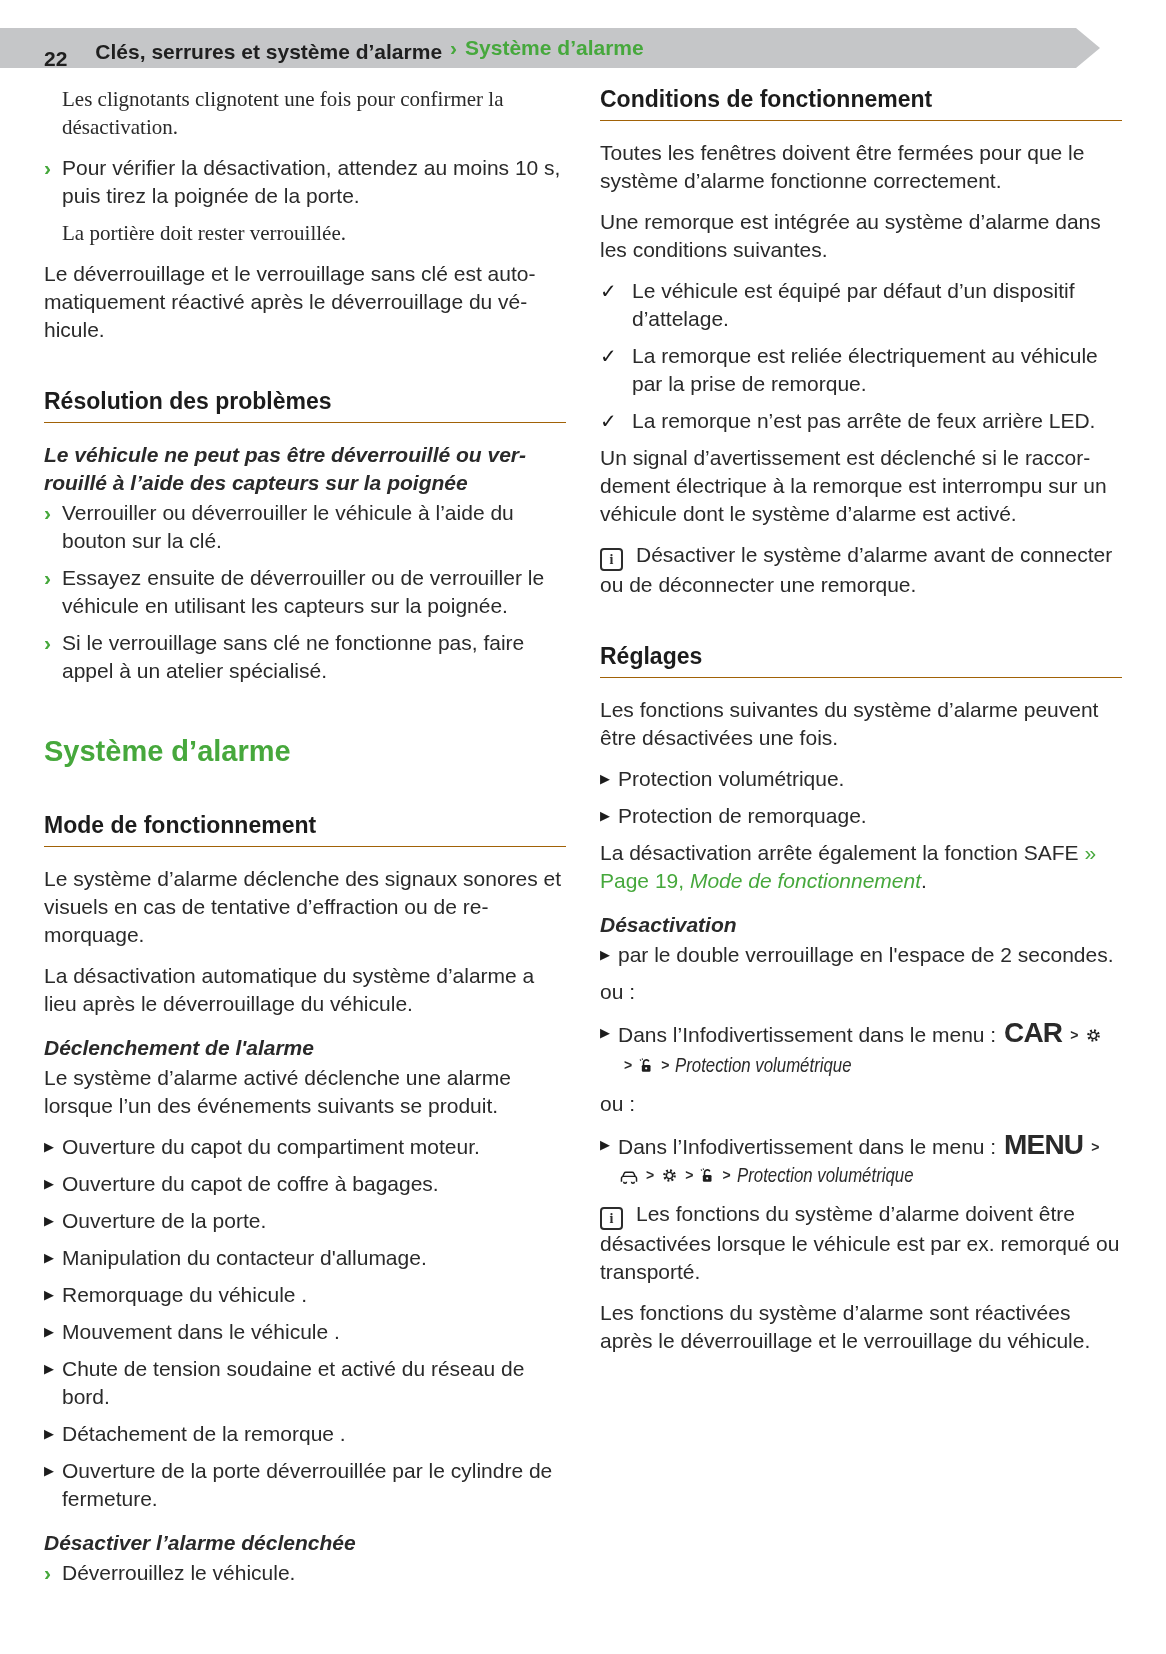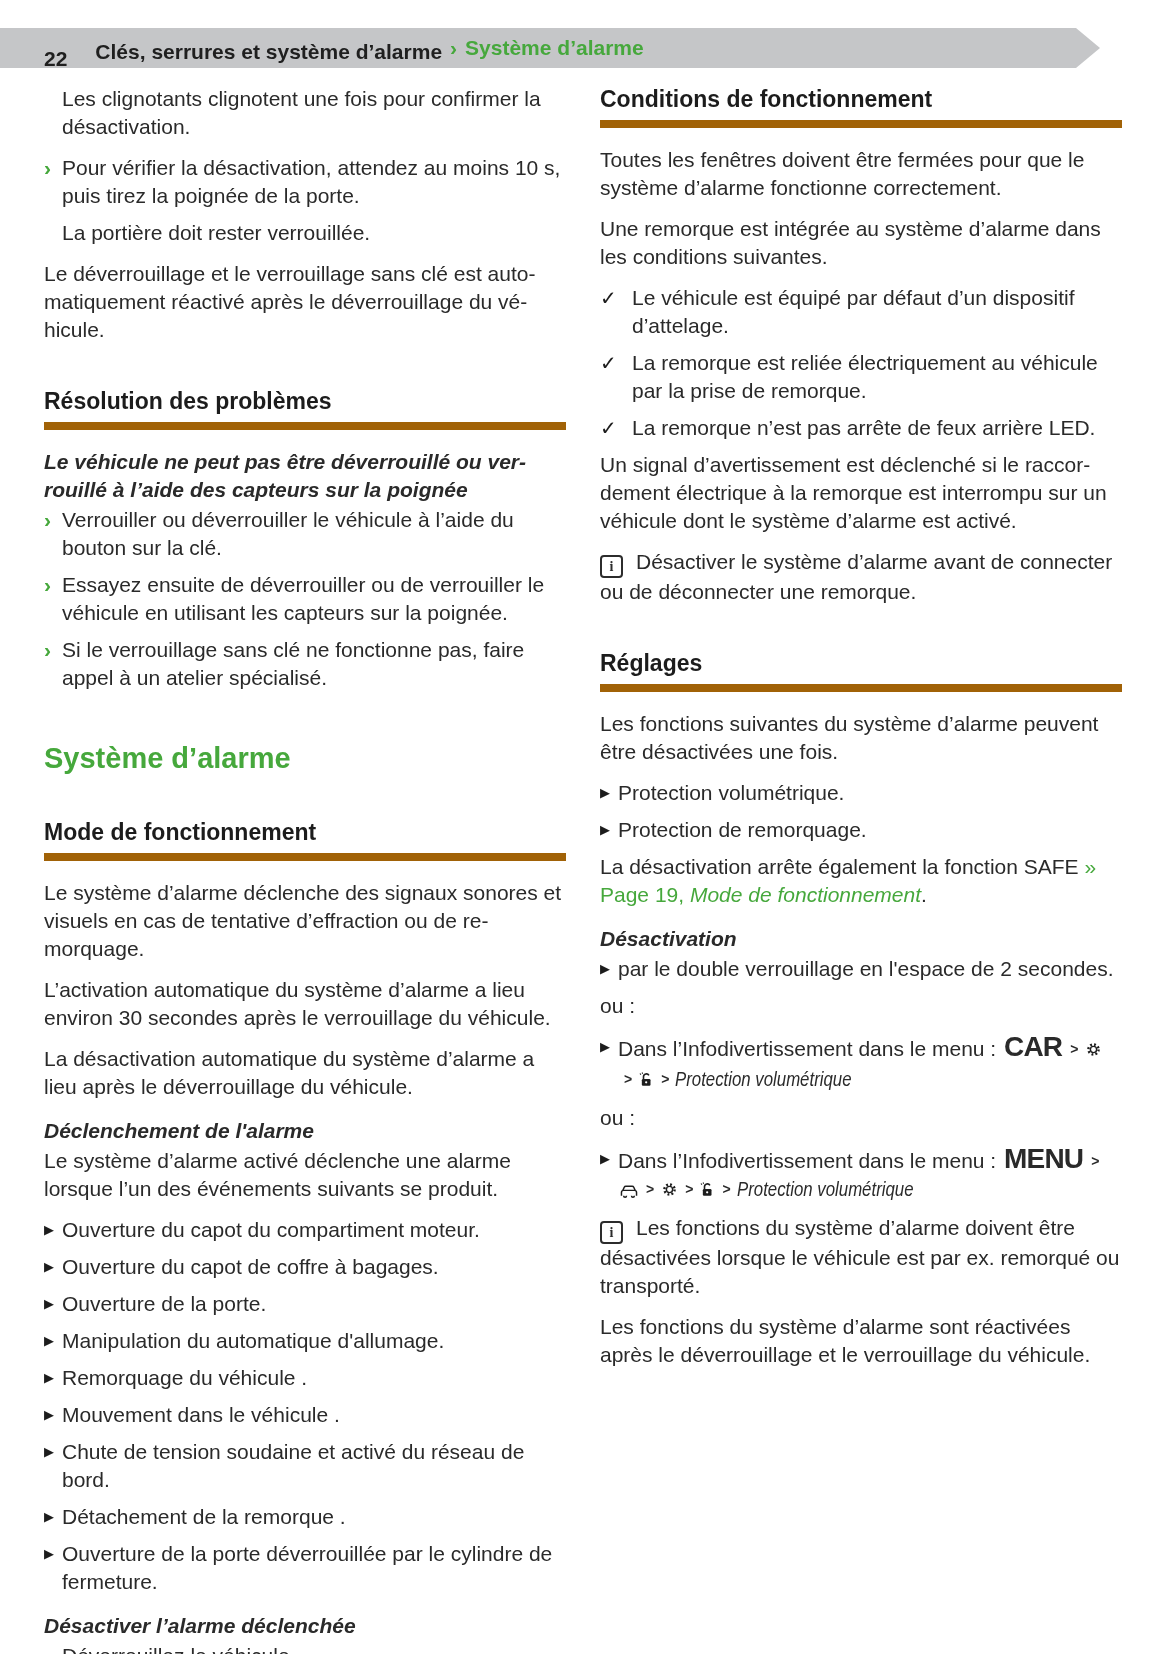--- a/index.html
+++ b/index.html
@@ -25,25 +25,25 @@
   .chapter{color:#1f1f1f;margin-top:8px;}
   .crumb-sep{color:#46a83c;margin:0 8px;}
   .section-name{color:#46a83c;}
   
   .cols{
     display:grid;grid-template-columns:1fr 1fr;column-gap:34px;
     padding:0 44px;margin-top:17px;
   }
   
   p{margin:0 0 13px;font-size:21px;line-height:28px;}
-  .p-indent{padding-left:18px;}
+  .p-indent{padding-left:18px;font-family:Liberation Serif, serif;}
   .h-rule{
     font-size:23px;font-weight:bold;color:#1c1c1c;
     margin:44px 0 18px;padding-bottom:7px;
-    border-bottom:8px solid #a16207;
+    border-bottom:1px solid #a16207;
   }
   .col .h-rule:first-child{margin-top:1px;}
   .h-green{
     font-size:29px;font-weight:bold;color:#46a83c;
     margin:50px 0 14px;
   }
   .h-bold{font-weight:bold;margin:16px 0 2px;font-style:italic;}
   .li{display:flex;margin:0 0 9px;font-size:21px;line-height:28px;}
   .li .marker{flex:0 0 18px;}
   .li.check-li .marker{flex:0 0 32px;}
@@ -100,39 +100,38 @@
         <span class="marker step-marker">›</span>
         <span class="li-text">Essayez ensuite de déverrouiller ou de verrouiller le véhicule en utilisant les capteurs sur la poignée.</span>
       </div>
       <div class="li step-li">
         <span class="marker step-marker">›</span>
         <span class="li-text">Si le verrouillage sans clé ne fonctionne pas, faire appel à un atelier spécialisé.</span>
       </div>
       <h2 class="h-green">Système d’alarme</h2>
       <h3 class="h-rule">Mode de fonctionnement</h3>
       <p class="p">Le système d’alarme déclenche des signaux sonores et visuels en cas de tentative d’effraction ou de re­morquage.</p>
-      <p class="p">L’activation automatique du système d’alarme a lieu environ 30 secondes après le verrouillage du véhicu­le.</p>
       <p class="p">La désactivation automatique du système d’alarme a lieu après le déverrouillage du véhicule.</p>
       <p class="h-bold">Déclenchement de l'alarme</p>
       <p class="p">Le système d’alarme activé déclenche une alarme lorsque l’un des événements suivants se produit.</p>
       <div class="li tri-li">
         <span class="marker tri-marker">▶</span>
         <span class="li-text">Ouverture du capot du compartiment moteur.</span>
       </div>
       <div class="li tri-li">
         <span class="marker tri-marker">▶</span>
         <span class="li-text">Ouverture du capot de coffre à bagages.</span>
       </div>
       <div class="li tri-li">
         <span class="marker tri-marker">▶</span>
         <span class="li-text">Ouverture de la porte.</span>
       </div>
       <div class="li tri-li">
         <span class="marker tri-marker">▶</span>
-        <span class="li-text">Manipulation du automatique d'allumage.</span>
+        <span class="li-text">Manipulation du contacteur d'allumage.</span>
       </div>
       <div class="li tri-li">
         <span class="marker tri-marker">▶</span>
         <span class="li-text">Remorquage du véhicule .</span>
       </div>
       <div class="li tri-li">
         <span class="marker tri-marker">▶</span>
         <span class="li-text">Mouvement dans le véhicule .</span>
       </div>
       <div class="li tri-li">

